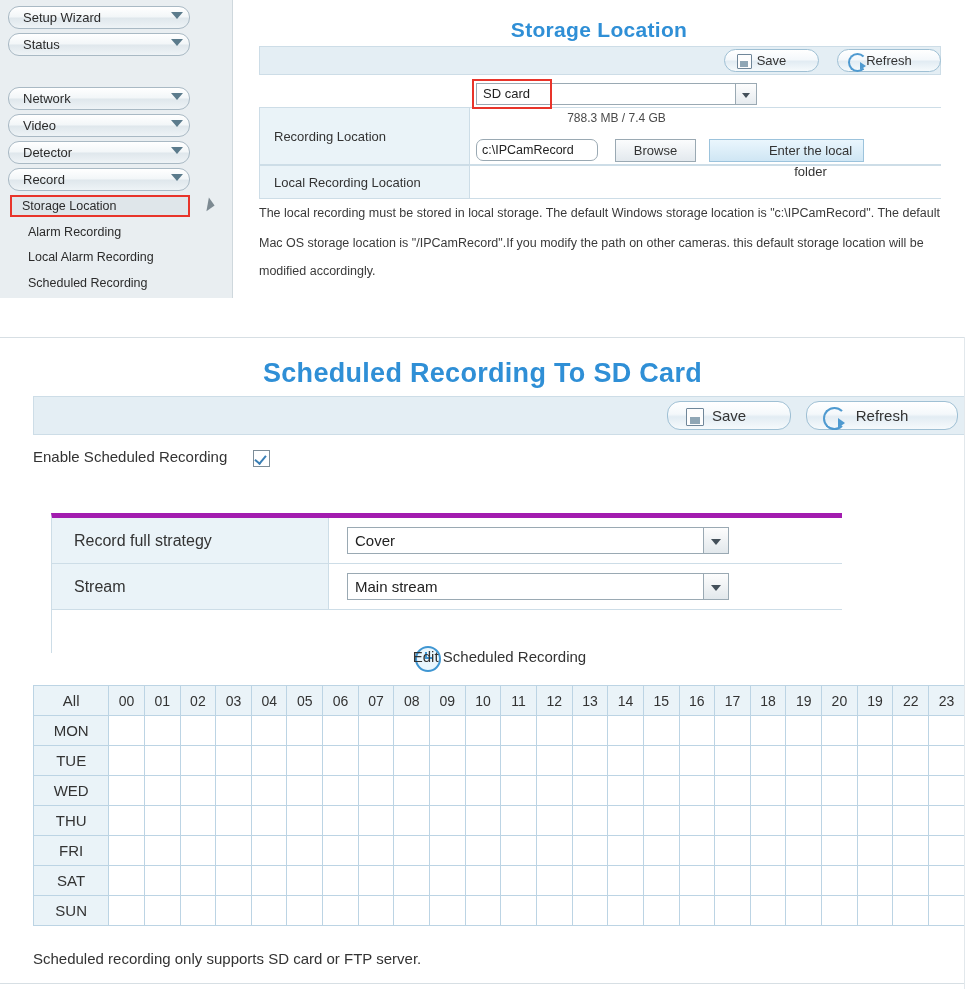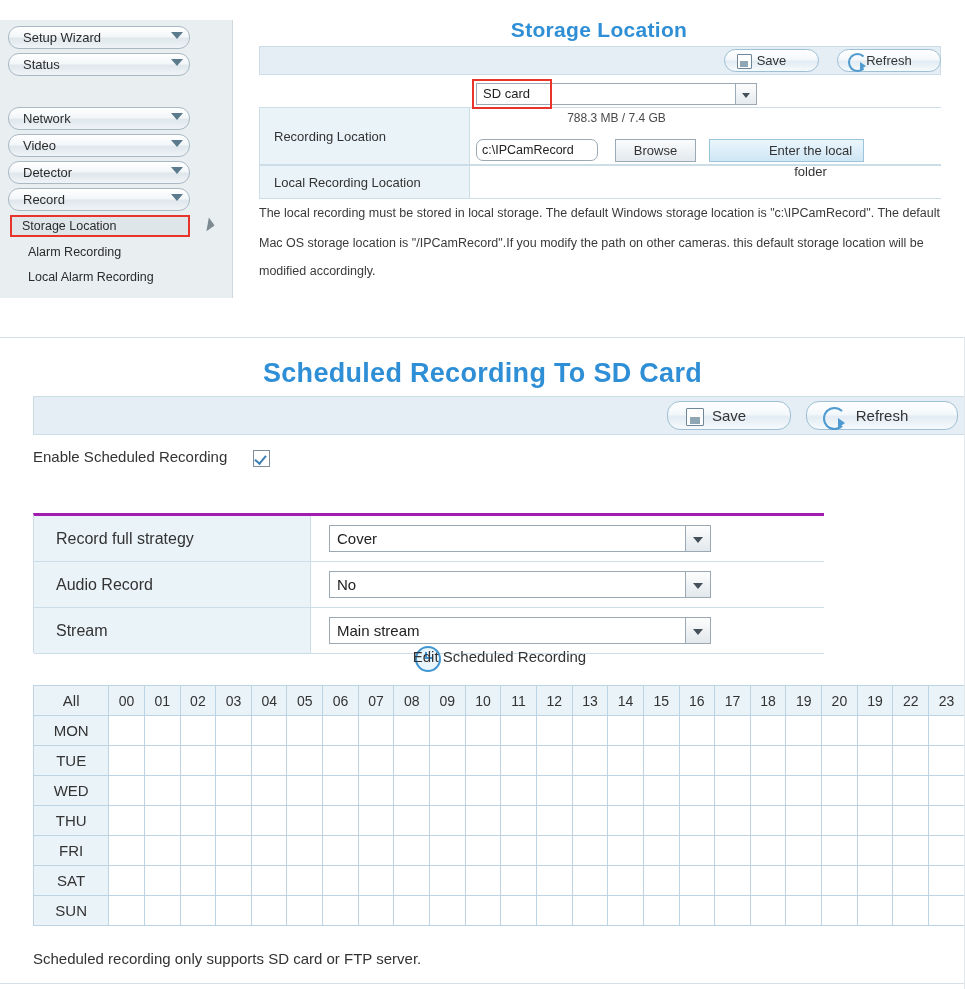--- a/index.html
+++ b/index.html
@@ -15,21 +15,20 @@
 
   
   #panel-storage{
     position:absolute;left:0;top:0;width:965px;height:298px;
     background:#ffffff;
   }
   .sidebar{
     position:absolute;left:0;top:0;width:232px;height:298px;
     background:#e9eef1;
     border-right:1px solid #cfd8dd;
-    margin-top:20px;
   }
   .nav-top{
     position:absolute;left:8px;width:182px;height:23px;
     background:linear-gradient(to bottom,#ffffff 0%,#f2f6f8 48%,#dfe7ec 52%,#eef3f6 100%);
     border:1px solid #a9b9c4;
     border-radius:11px;
     box-sizing:border-box;
     font-size:13px;
     color:#2b2b2b;
     line-height:21px;
@@ -218,22 +217,22 @@
   #enable-check{
     position:absolute;left:253px;top:112px;width:15px;height:15px;
     border:1px solid #7d8d98;background:#fff;cursor:pointer;
   }
   #enable-check:after{
     content:"";position:absolute;left:3px;top:2px;width:5px;height:9px;
     border:solid #3a7fb5;border-width:0 2px 2px 0;transform:rotate(40deg);
   }
 
   #settings-table{
-    position:absolute;left:33px;top:175px;width:791px;height:140px;
-    border-top:3px solid #a21caf;
+    position:absolute;left:51px;top:175px;width:791px;height:140px;
+    border-top:5px solid #a21caf;
     border-left:1px solid #cddde7;
     box-sizing:border-box;
   }
   .st-row{
     position:relative;height:46px;border-bottom:1px solid #cddde7;
     box-sizing:border-box;
   }
   .st-label{
     position:absolute;left:0;top:0;width:277px;height:100%;
     background:#eaf3f8;
@@ -391,29 +390,20 @@
 
   <div id="enable-label">Enable Scheduled Recording</div>
   <div id="enable-check"></div>
 
   <div id="settings-table">
     <div class="st-row">
       <div class="st-label">Record full strategy</div>
       <div class="st-val">
         <div class="sel-big">
           <span>Cover</span>
-          <span class="arrow-box"></span>
-        </div>
-      </div>
-    </div>
-    <div class="st-row">
-      <div class="st-label">Audio Record</div>
-      <div class="st-val">
-        <div class="sel-big">
-          <span>No</span>
           <span class="arrow-box"></span>
         </div>
       </div>
     </div>
     <div class="st-row">
       <div class="st-label">Stream</div>
       <div class="st-val">
         <div class="sel-big">
           <span>Main stream</span>
           <span class="arrow-box"></span>

